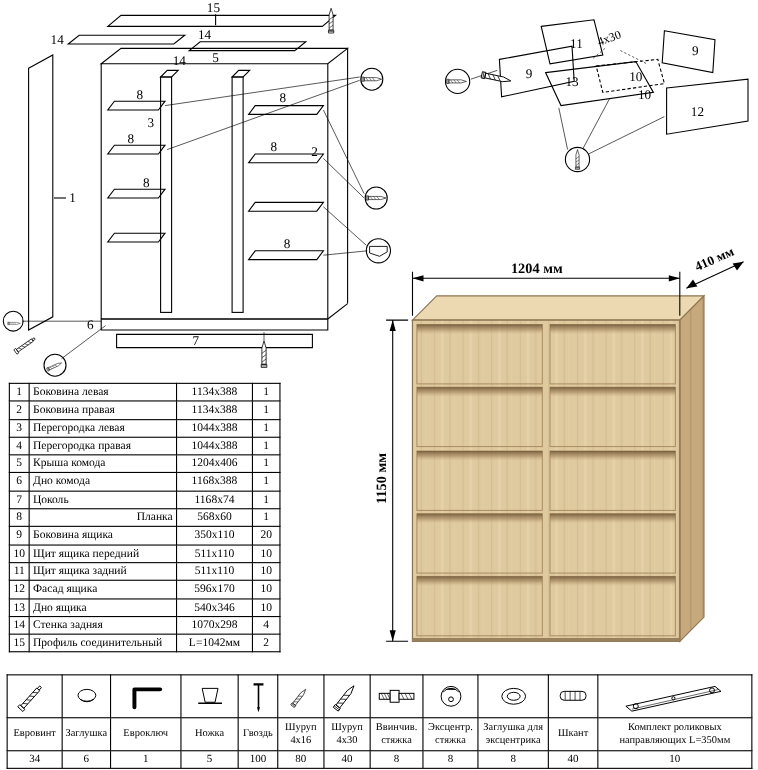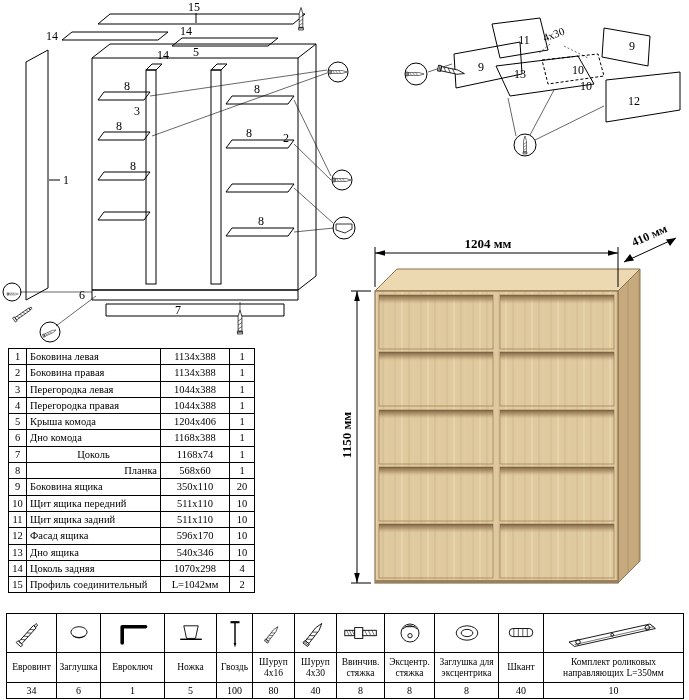--- a/index.html
+++ b/index.html
@@ -280,21 +280,21 @@
         <td class="c-qty">1</td>
       </tr>
         <tr>
         <td class="c-num">6</td>
         <td class="c-name">Дно комода</td>
         <td class="c-size">1168x388</td>
         <td class="c-qty">1</td>
       </tr>
         <tr>
         <td class="c-num">7</td>
-        <td class="c-name" style="text-align: center;">Цоколь</td>
+        <td class="c-name" style="text-align: left;">Цоколь</td>
         <td class="c-size">1168x74</td>
         <td class="c-qty">1</td>
       </tr>
         <tr>
         <td class="c-num">8</td>
         <td class="c-name" style="text-align: right;">Планка</td>
         <td class="c-size">568x60</td>
         <td class="c-qty">1</td>
       </tr>
         <tr>
@@ -322,21 +322,21 @@
         <td class="c-qty">10</td>
       </tr>
         <tr>
         <td class="c-num">13</td>
         <td class="c-name">Дно ящика</td>
         <td class="c-size">540x346</td>
         <td class="c-qty">10</td>
       </tr>
         <tr>
         <td class="c-num">14</td>
-        <td class="c-name">Цоколь задняя</td>
+        <td class="c-name">Стенка задняя</td>
         <td class="c-size">1070x298</td>
         <td class="c-qty">4</td>
       </tr>
         <tr>
         <td class="c-num">15</td>
         <td class="c-name">Профиль соединительный</td>
         <td class="c-size">L=1042мм</td>
         <td class="c-qty">2</td>
       </tr>
       </tbody>

